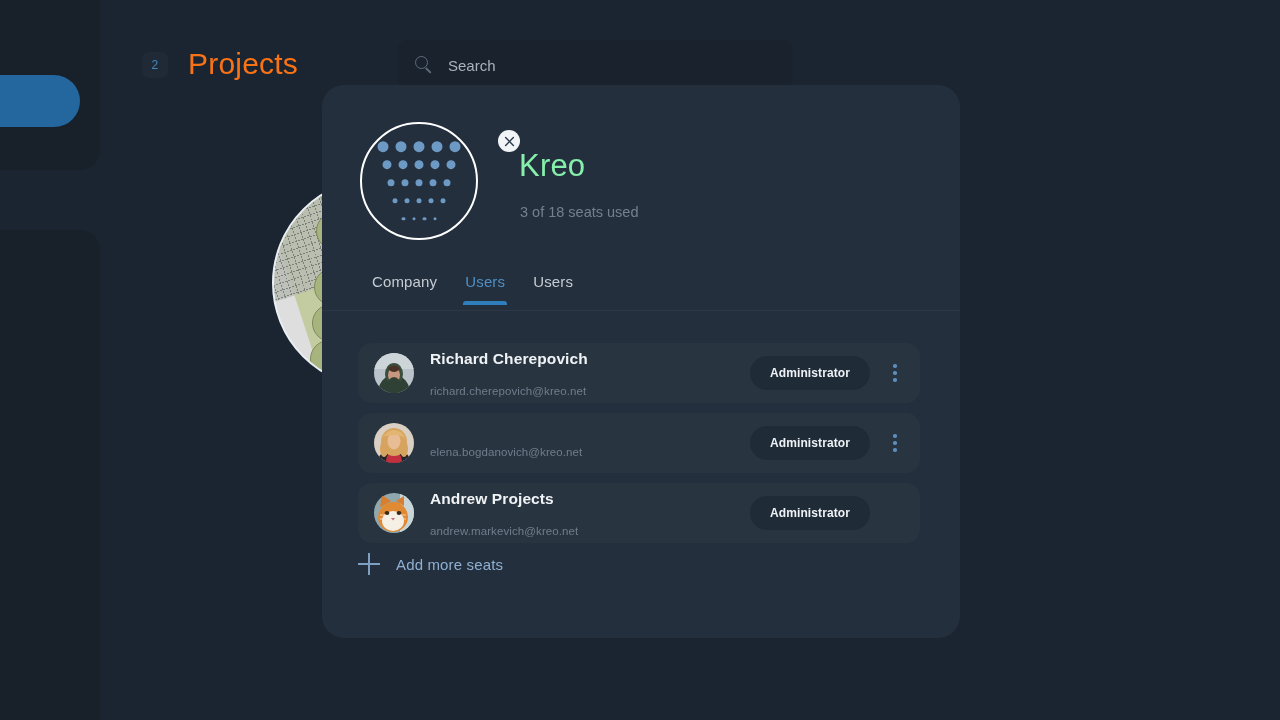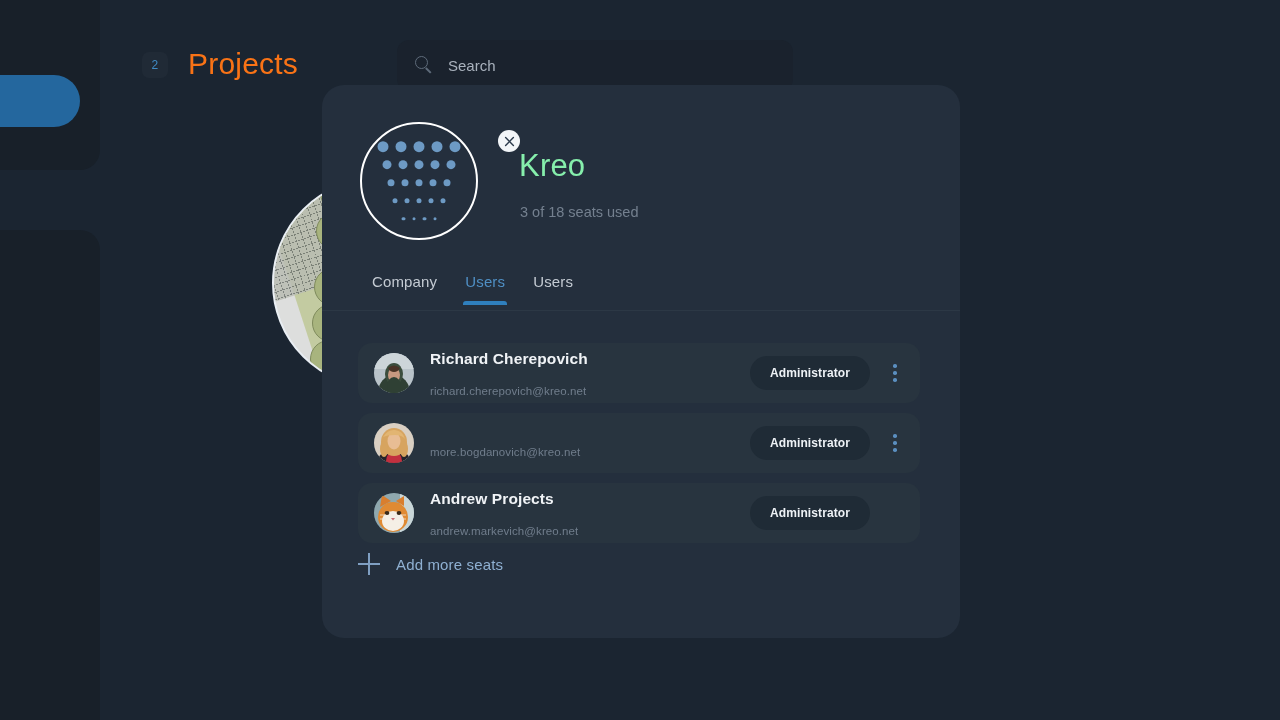--- a/index.html
+++ b/index.html
@@ -330,21 +330,21 @@
             <ellipse cx="20" cy="42" rx="17" ry="17" fill="#23232a"></ellipse>
             <ellipse cx="20" cy="38" rx="8" ry="10" fill="#c2303f"></ellipse>
             <ellipse cx="20" cy="19" rx="13" ry="14" fill="#d7a45f"></ellipse>
             <ellipse cx="20" cy="18" rx="6.5" ry="8.5" fill="#e8bd94"></ellipse>
             <path d="M9 14 q5 -8 12 -7 q8 1 10 9 q-3 -4 -10 -4 q-8 0 -12 2Z" fill="#e2b572"></path>
             <ellipse cx="10" cy="26" rx="4" ry="8" fill="#d7a45f"></ellipse>
             <ellipse cx="30" cy="26" rx="4" ry="8" fill="#d7a45f"></ellipse>
           </svg>
         </div>
         <div class="user-text">
-          <div class="user-email">more.bogdanovich@kreo.net</div>
+          <div class="user-email">elena.bogdanovich@kreo.net</div>
         </div>
         <div class="role-badge">Administrator</div>
         <div class="more-button">
           <span></span>
             <span></span>
             <span></span>
         </div>
       </div>
 
       <div class="user-row">

